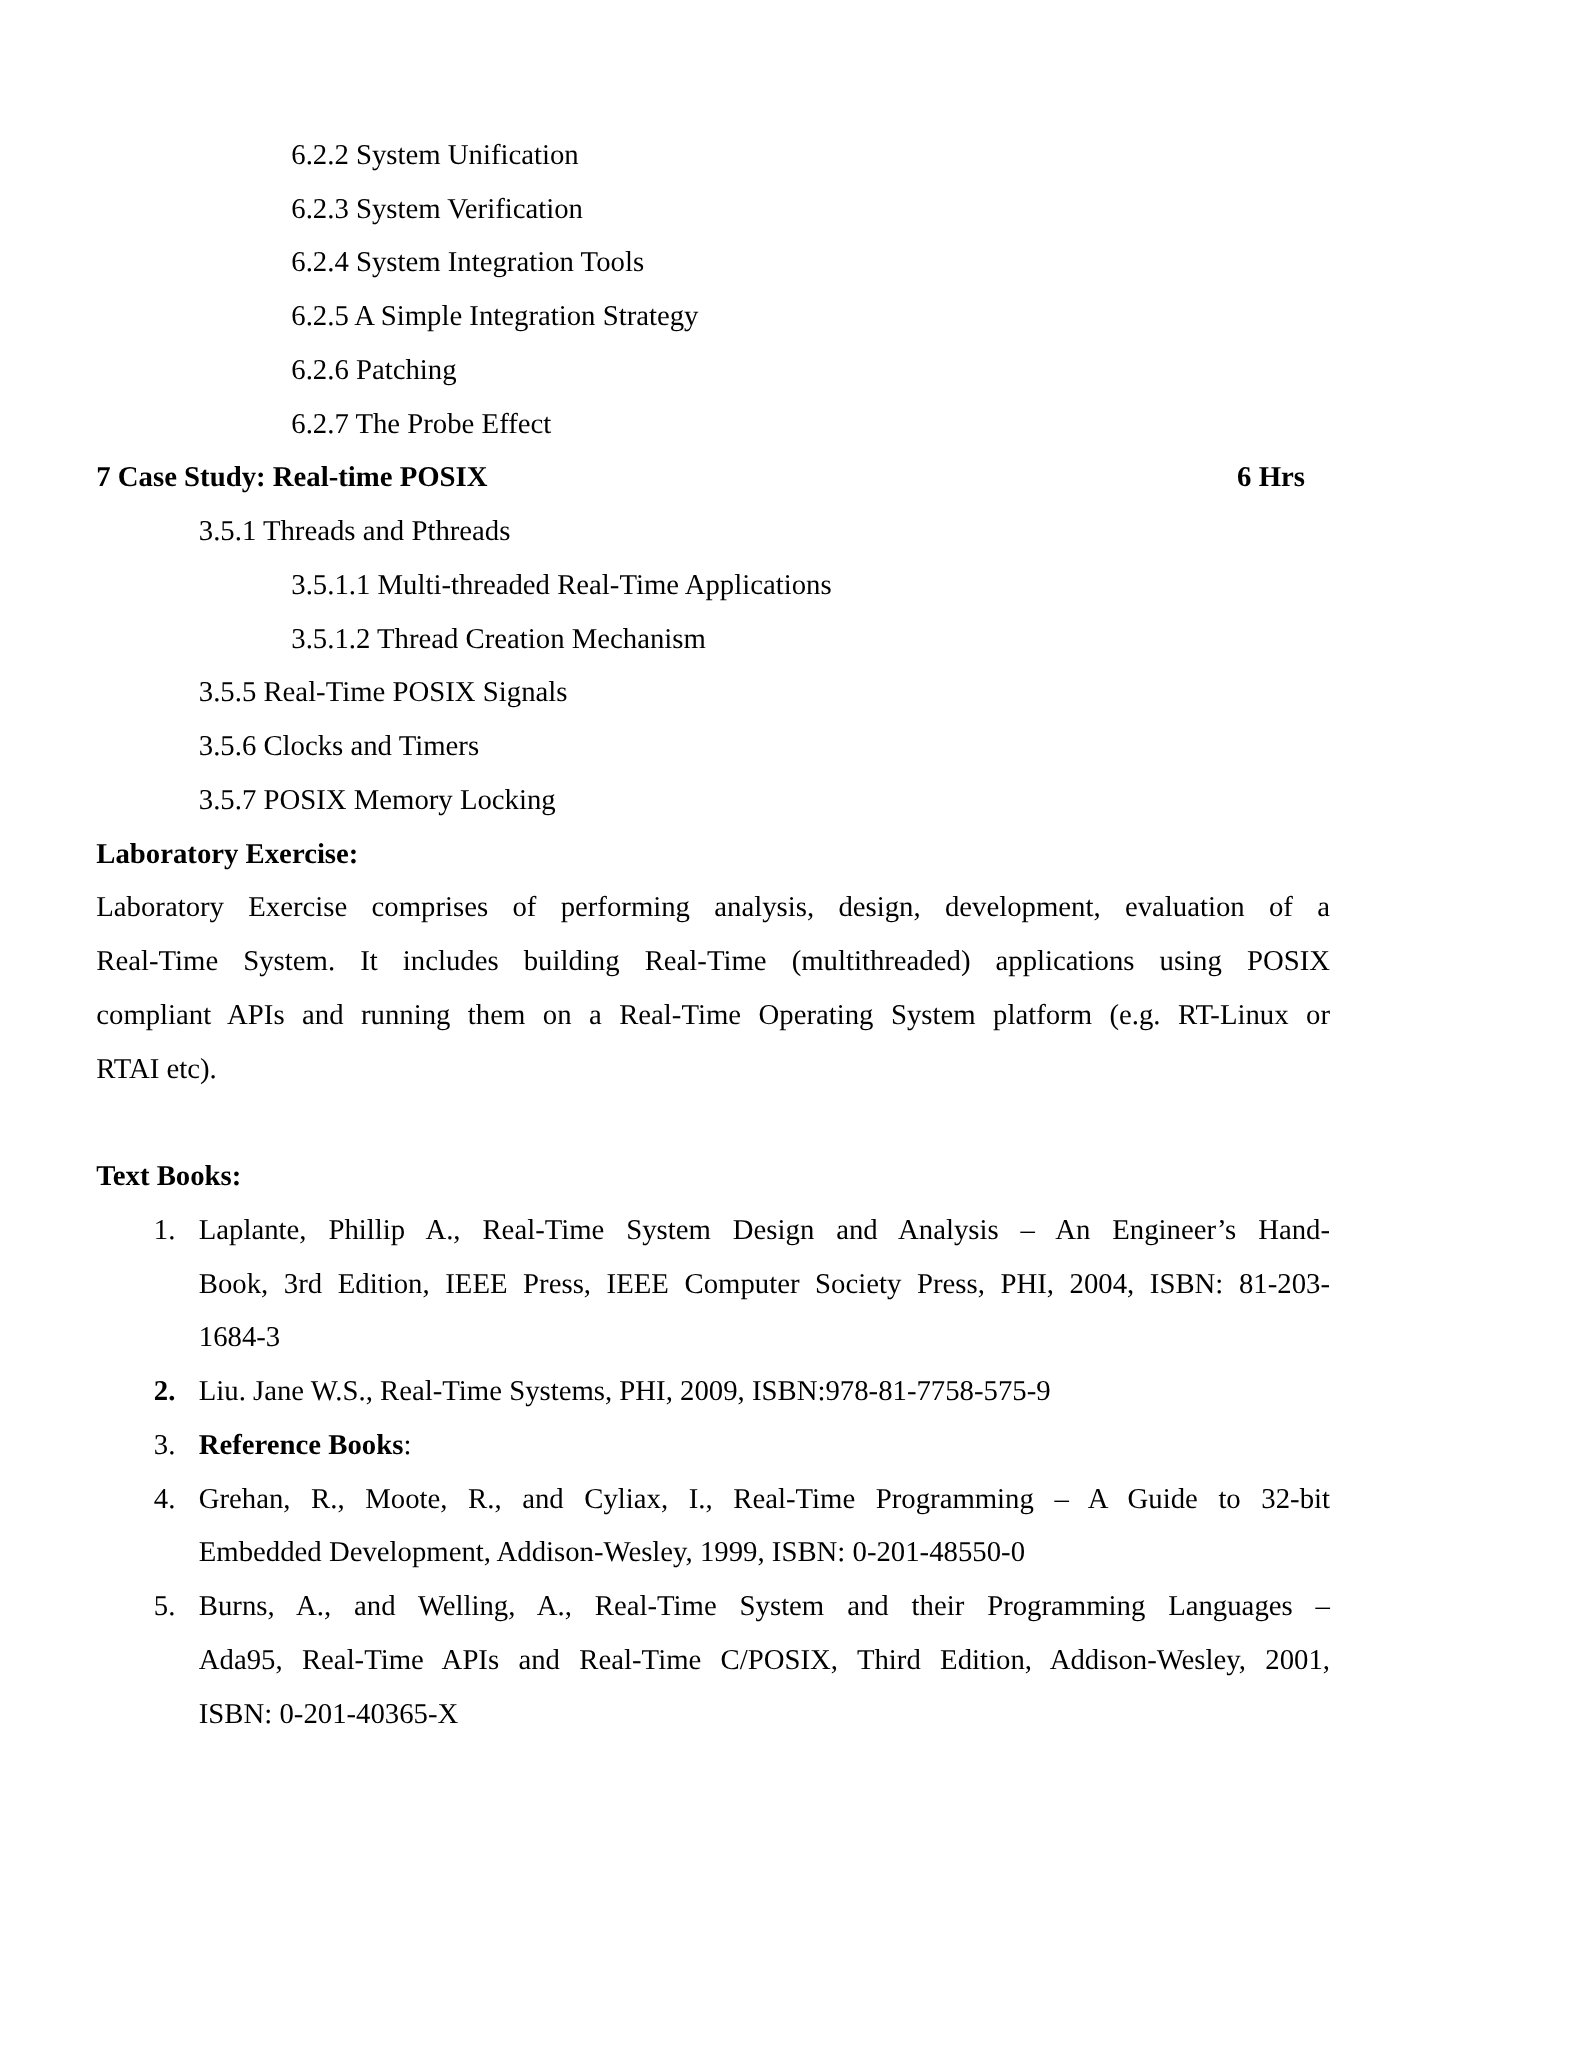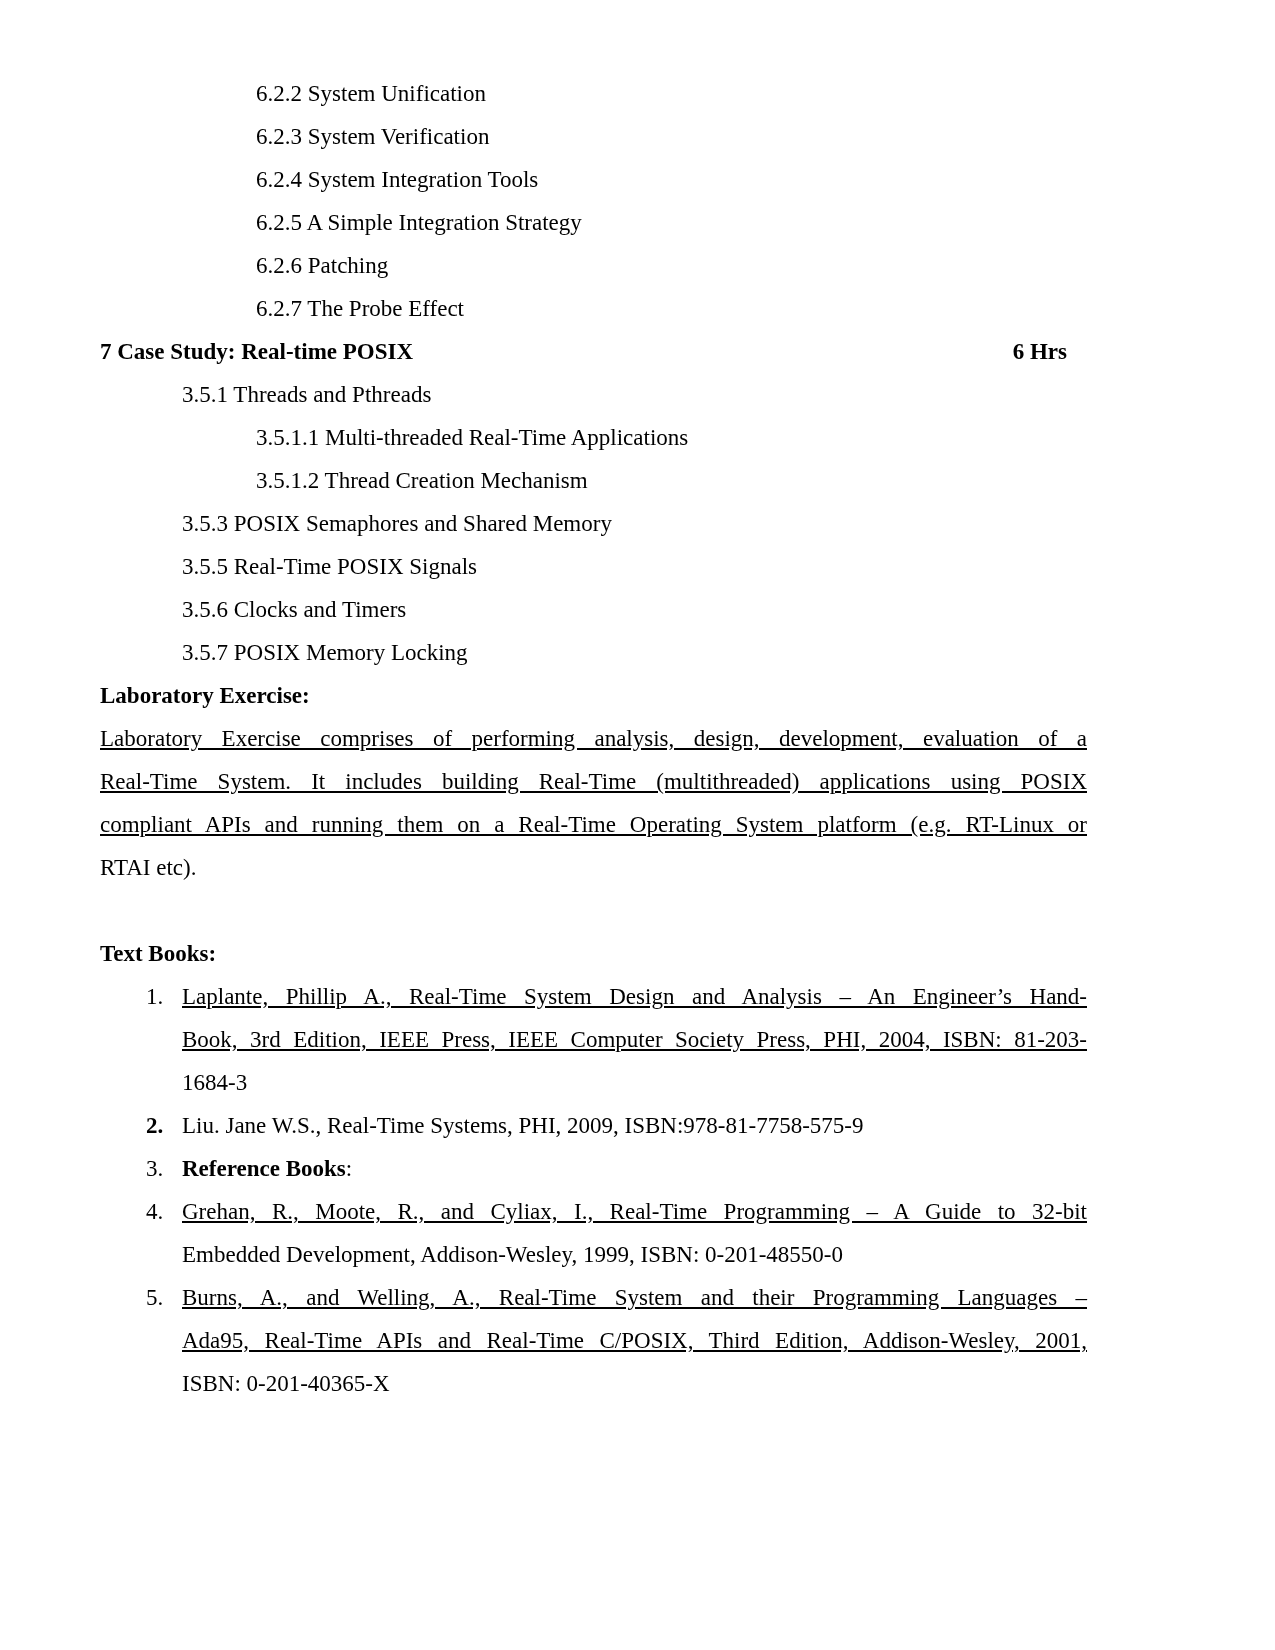--- a/index.html
+++ b/index.html
@@ -7,40 +7,39 @@
     width: 1275px;
     height: 1650px;
     background: #ffffff;
     color: #000000;
     font-family: "Liberation Serif", "DejaVu Serif", serif;
     font-size: 23px;
     line-height: 43px;
     overflow: hidden;
   }
   .content {
-    margin-left: 100px;
+    margin-left: 77px;
     width: 987px;
-    padding-top: 72px;
+    padding-top: 102px;
   }
   .line { white-space: nowrap; }
   .indent-1 { padding-left: 82px; }
   .indent-2 { padding-left: 156px; }
   .bold { font-weight: bold; }
   .heading-row {
     display: flex;
     justify-content: space-between;
     font-weight: bold;
   }
   .heading-row .hours { margin-right: 20px; }
   
   .jline {
     white-space: normal;
     text-align: justify;
     text-align-last: justify;
-    text-decoration: underline;
   }
   .tb-heading { margin-top: 43px; }
   .tb-item { position: relative; padding-left: 82px; }
   .tb-num { position: absolute; left: 46px; top: 0; }
 </style>
 </head>
 <body>
 
 <div class="content">
 
@@ -52,21 +51,20 @@
   <div class="line indent-2">6.2.7 The Probe Effect</div>
 
   <div class="line heading-row">
     <span>7 Case Study: Real-time POSIX</span>
     <span class="hours">6 Hrs</span>
   </div>
 
   <div class="line indent-1">3.5.1 Threads and Pthreads</div>
   <div class="line indent-2">3.5.1.1 Multi-threaded Real-Time Applications</div>
   <div class="line indent-2">3.5.1.2 Thread Creation Mechanism</div>
-  <div class="line indent-1">3.5.3 POSIX Semaphores and Shared Memory</div>
   <div class="line indent-1">3.5.5 Real-Time POSIX Signals</div>
   <div class="line indent-1">3.5.6 Clocks and Timers</div>
   <div class="line indent-1">3.5.7 POSIX Memory Locking</div>
 
   <div class="line bold">Laboratory Exercise:</div>
   <div class="jline">Laboratory Exercise comprises of performing analysis, design, development, evaluation of a</div>
   <div class="jline">Real-Time System. It includes building Real-Time (multithreaded) applications using POSIX</div>
   <div class="jline">compliant APIs and running them on a Real-Time Operating System platform (e.g. RT-Linux or</div>
   <div class="line">RTAI etc).</div>
 

